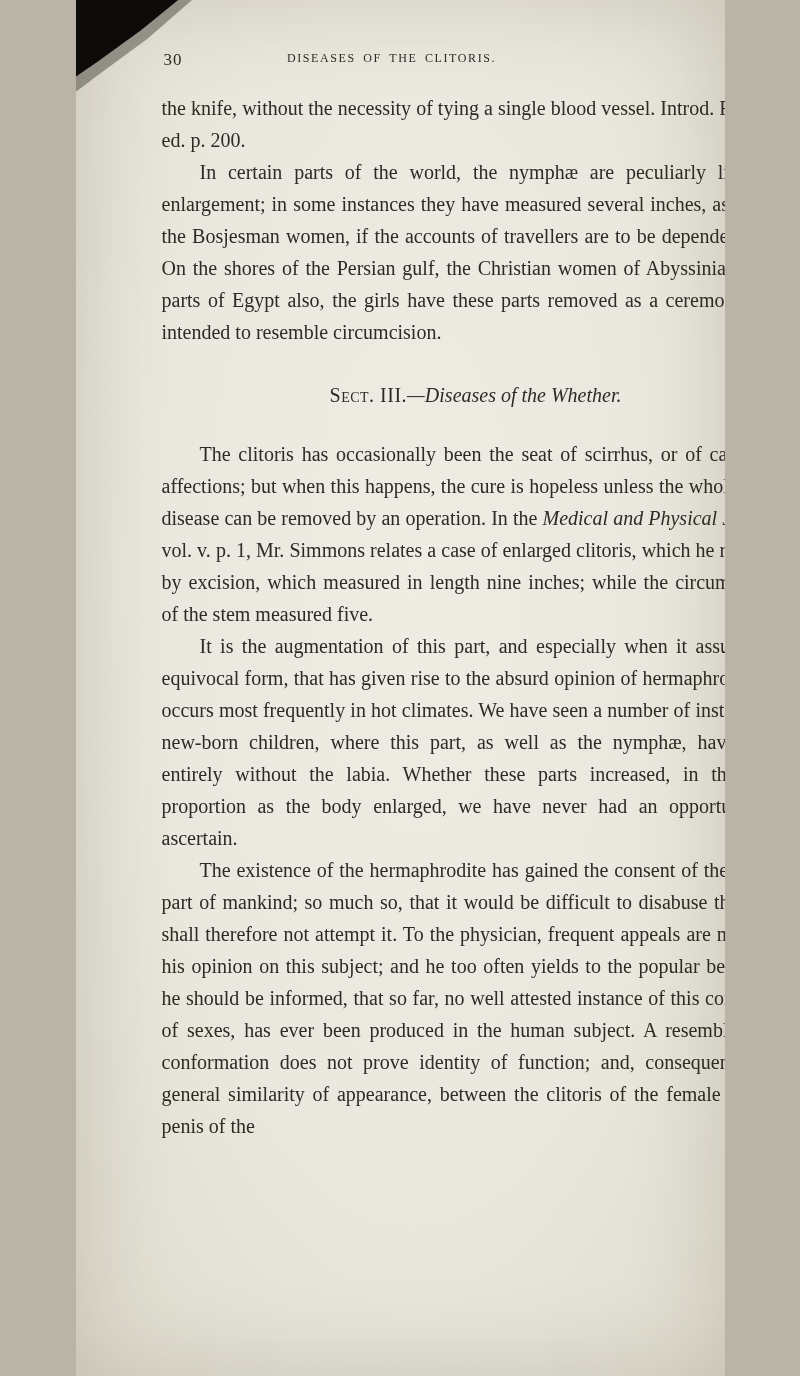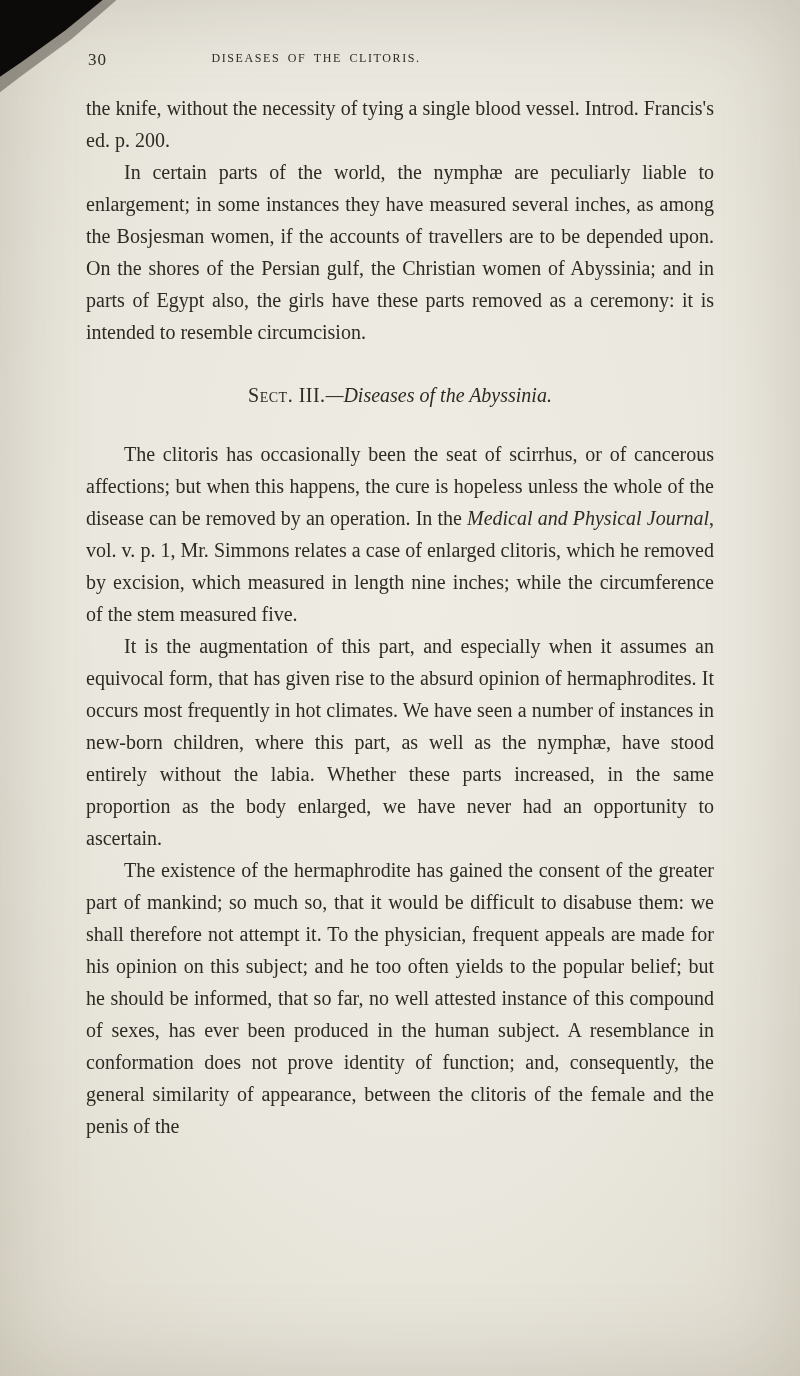--- a/index.html
+++ b/index.html
@@ -2,21 +2,21 @@
 <html><head>
 <meta charset="utf-8">
 <style>
   html, body {
     margin: 0;
     padding: 0;
     background: #b9b4a6;
   }
   .scan-page {
     position: relative;
-    width: 800px;
+    width: 649px;
     height: 1376px;
     margin: 0 auto;
     background: radial-gradient(ellipse at 52% 42%, #efece4 0%, #eae7de 55%, #ddd9cb 100%);
     box-shadow: inset 0 0 90px rgba(110, 100, 80, 0.22);
     overflow: hidden;
     font-family: "Liberation Serif", "DejaVu Serif", serif;
     color: #2e2a24;
   }
   
   .corner-artifact {
@@ -116,21 +116,21 @@
       <span class="page-number">30</span>
       <span class="running-title">DISEASES OF THE CLITORIS.</span>
     </header>
 
     <main class="body-text">
 
       <p class="continuation">the knife, without the necessity of tying a single blood vessel. Introd. Francis's ed. p. 200.</p>
 
       <p>In certain parts of the world, the nymphæ are peculiarly liable to enlargement; in some instances they have measured several inches, as among the Bosjesman women, if the accounts of travellers are to be depended upon. On the shores of the Persian gulf, the Christian women of Abyssinia; and in parts of Egypt also, the girls have these parts removed as a ceremony: it is intended to resemble circumcision.</p>
 
-      <h2 class="section-heading"><span class="sect-label">Sect. III.</span><span class="sect-title">—Diseases of the Abyssinia.</span></h2>
+      <h2 class="section-heading"><span class="sect-label">Sect. III.</span><span class="sect-title">—Diseases of the Whether.</span></h2>
 
       <p><span>The clitoris has occasionally been the seat of scirrhus, or of cancerous affections; but when this happens, the cure is hopeless unless the whole of the disease can be removed by an operation. In the </span><span class="journal-title">Medical and Physical Journal</span><span>, vol. v. p. 1, Mr. Simmons relates a case of enlarged clitoris, which he removed by excision, which measured in length nine inches; while the circumference of the stem measured five.</span></p>
 
       <p>It is the augmentation of this part, and especially when it assumes an equivocal form, that has given rise to the absurd opinion of hermaphrodites. It occurs most frequently in hot climates. We have seen a number of instances in new-born children, where this part, as well as the nymphæ, have stood entirely without the labia. Whether these parts increased, in the same proportion as the body enlarged, we have never had an opportunity to ascertain.</p>
 
       <p>The existence of the hermaphrodite has gained the consent of the greater part of mankind; so much so, that it would be difficult to disabuse them: we shall therefore not attempt it. To the physician, frequent appeals are made for his opinion on this subject; and he too often yields to the popular belief; but he should be informed, that so far, no well attested instance of this compound of sexes, has ever been produced in the human subject. A resemblance in conformation does not prove identity of function; and, consequently, the general similarity of appearance, between the clitoris of the female and the penis of the</p>
 
     </main>
 
   </div>

